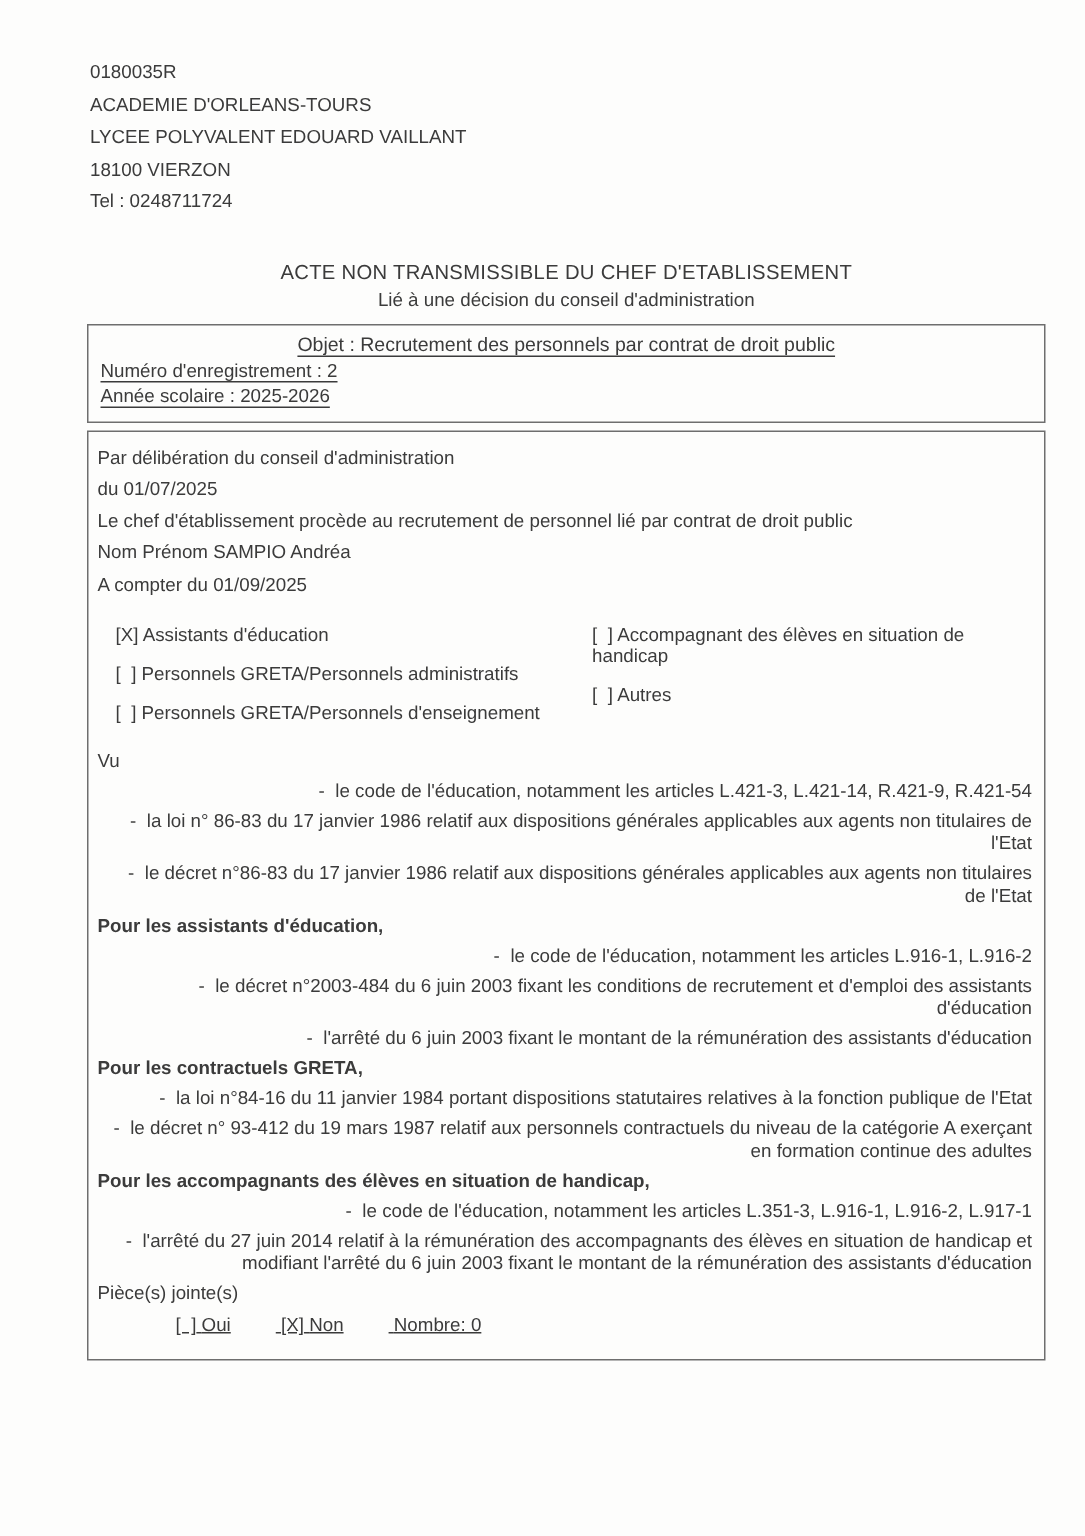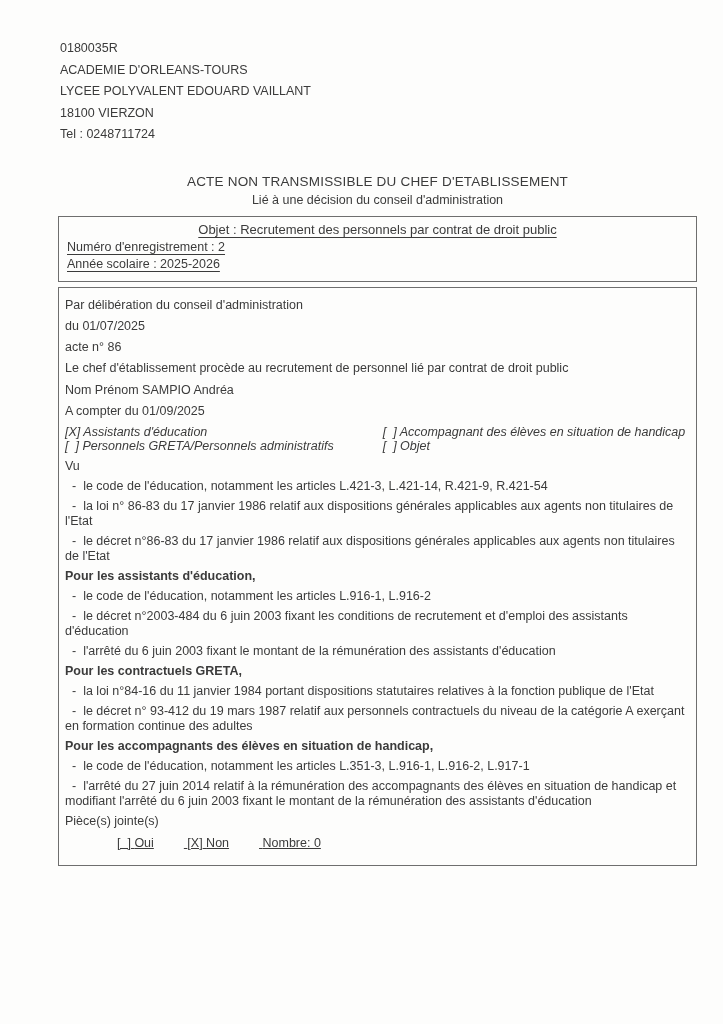--- a/index.html
+++ b/index.html
@@ -32,25 +32,25 @@
   .objet { text-align: center; font-size: 13px; }
   .u { text-decoration: underline; text-underline-offset: 3px; }
 
   .main-box { margin-top: 5px; padding: 10px 8px 8px 6px; min-height: 480px; }
   .main-box p { margin: 0 0 6.5px; line-height: 1.18; }
 
   
   .cb-grid { display: flex; margin: 2px 0 6px; }
   .cb-col-left { width: 51%; }
   .cb-col-right { width: 49%; }
-  .cb { margin: 0 !important; line-height: 1.12 !important; font-style: italic; }
+  .cb { margin: 12px !important; line-height: 1.12 !important; }
   .cb-mark, .pc-mark { white-space: pre; }
 
   
-  .item { text-indent: 7px; margin: 0 0 5.5px !important; }
+  .item { text-indent: 7px; margin: 0 0 5.5px !important; text-align: right; }
   .item .bullet { margin-right: 7px; }
   .section-h { font-weight: bold; margin: 1px 0 5px !important; }
   .vu { margin: 2px 0 5px !important; }
 
   .pieces-line { padding-left: 52px; margin-top: 2px !important; text-decoration: underline; }
   .pieces-line .opt { margin-right: 30px; }
 
   
   .footer-row { display: flex; margin: 0 42px; padding-top: 126px; }
 </style>
@@ -74,33 +74,33 @@
 
   <div class="box object-box">
     <p class="objet"><span class="u">Objet : Recrutement des personnels par contrat de droit public</span></p>
     <p><span class="u">Numéro d'enregistrement : 2</span></p>
     <p><span class="u">Année scolaire : 2025-2026</span></p>
   </div>
 
   <div class="box main-box">
     <p>Par délibération du conseil d'administration</p>
     <p>du 01/07/2025</p>
-    <p>acte n° 86</p>
     <p>Le chef d'établissement procède au recrutement de personnel lié par contrat de droit public</p>
     <p>Nom Prénom SAMPIO Andréa</p>
     <p>A compter du 01/09/2025</p>
 
     <div class="cb-grid">
       <div class="cb-col-left">
         <p class="cb"><span class="cb-mark">[X]</span> <span>Assistants d'éducation</span></p>
         <p class="cb"><span class="cb-mark">[  ]</span> <span>Personnels GRETA/Personnels administratifs</span></p>
+        <p class="cb"><span class="cb-mark">[  ]</span> <span>Personnels GRETA/Personnels d'enseignement</span></p>
       </div>
       <div class="cb-col-right">
         <p class="cb"><span class="cb-mark">[  ]</span> <span>Accompagnant des élèves en situation de handicap</span></p>
-        <p class="cb"><span class="cb-mark">[  ]</span> <span>Objet</span></p>
+        <p class="cb"><span class="cb-mark">[  ]</span> <span>Autres</span></p>
       </div>
     </div>
 
     <p class="vu">Vu</p>
     <p class="item"><span class="bullet">-</span><span>le code de l'éducation, notamment les articles L.421-3, L.421-14, R.421-9, R.421-54</span></p>
     <p class="item"><span class="bullet">-</span><span>la loi n° 86-83 du 17 janvier 1986 relatif aux dispositions générales applicables aux agents non titulaires de l'Etat</span></p>
     <p class="item"><span class="bullet">-</span><span>le décret n°86-83 du 17 janvier 1986 relatif aux dispositions générales applicables aux agents non titulaires de l'Etat</span></p>
 
     <p class="section-h">Pour les assistants d'éducation,</p>
     <p class="item"><span class="bullet">-</span><span>le code de l'éducation, notamment les articles L.916-1, L.916-2</span></p>

